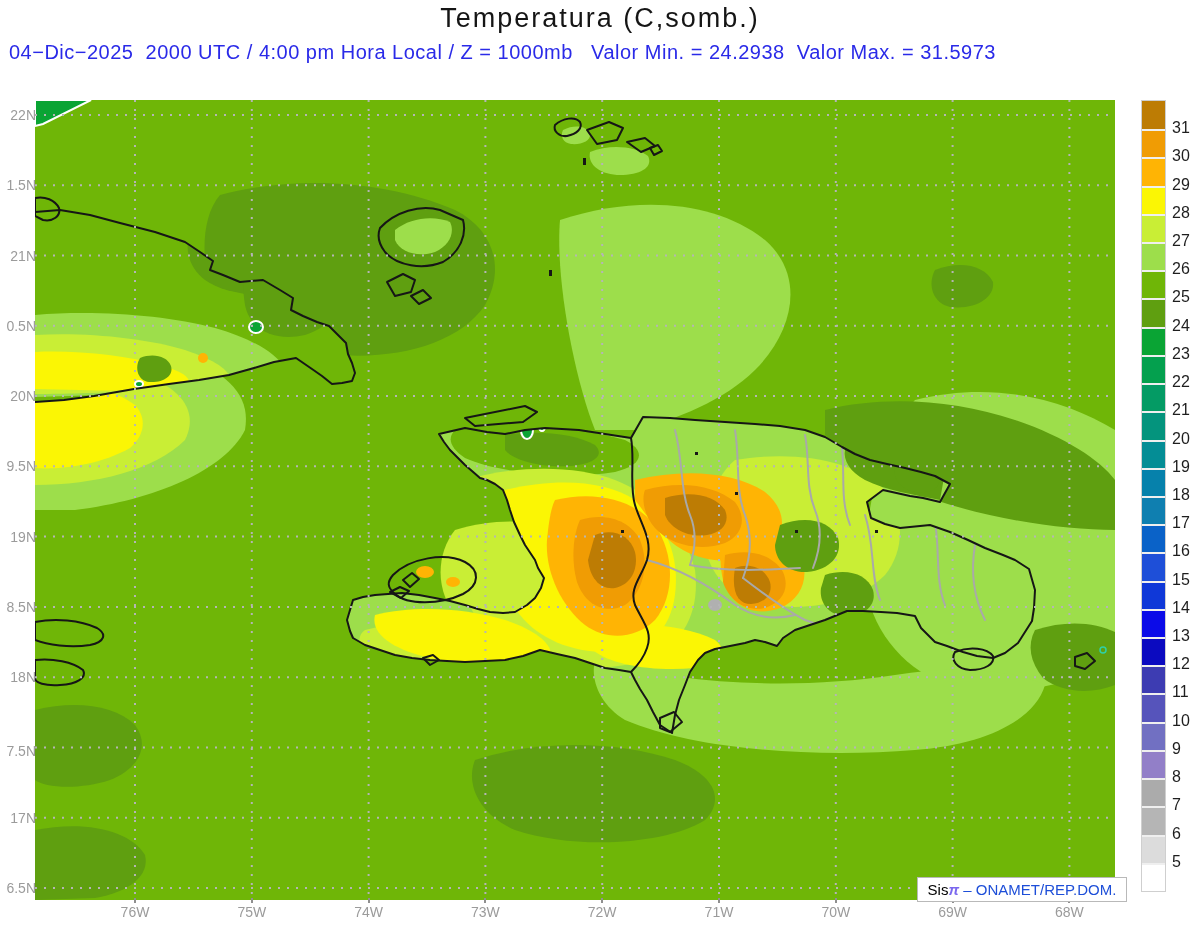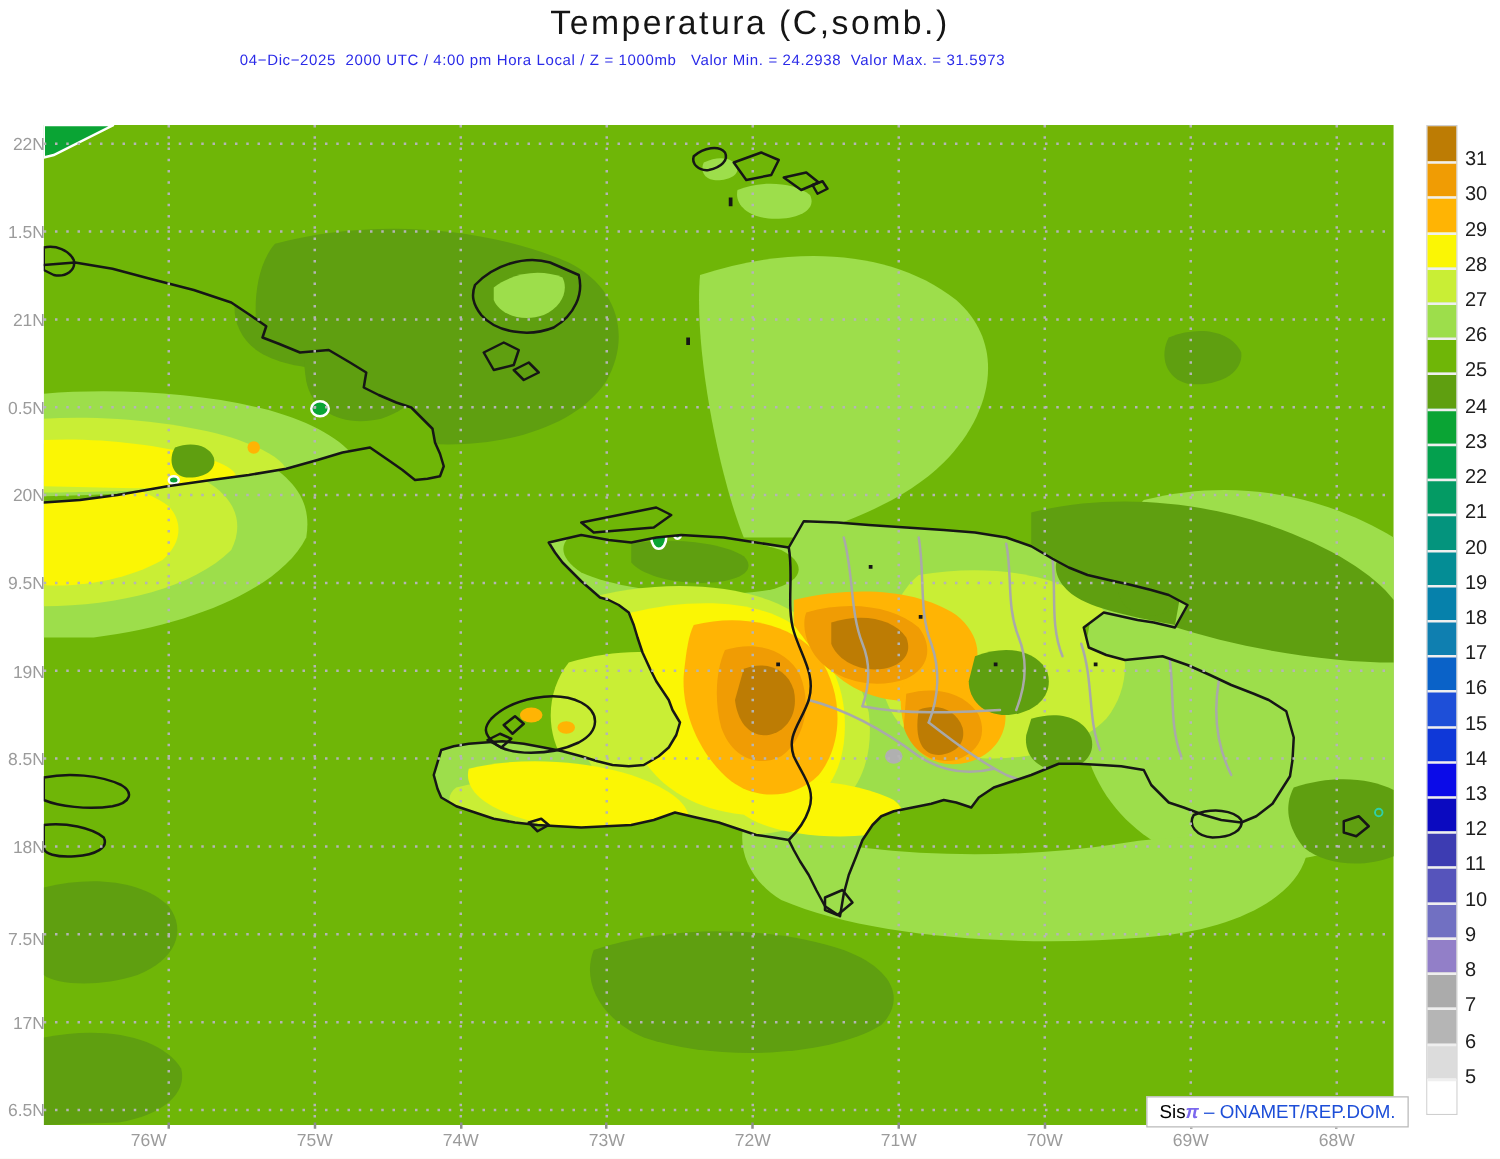--- a/index.html
+++ b/index.html
@@ -1,21 +1,21 @@
 <!DOCTYPE html>
 <html style="--cb0: #bd7c04; --cb1: #f09c04; --cb2: #ffb404; --cb3: #fbf604; --cb4: #c9ee35; --cb5: #9dde4b; --cb6: #6fb607; --cb7: #5f9f10; --cb8: #0aa434; --cb9: #04a04e; --cb10: #049b64; --cb11: #04947d; --cb12: #048d95; --cb13: #0681ab; --cb14: #0f7fb0; --cb15: #0a62c8; --cb16: #1e4fd8; --cb17: #0f38d8; --cb18: #0b0be8; --cb19: #0b0ac0; --cb20: #3d3cb2; --cb21: #5654bb; --cb22: #7170c2; --cb23: #927fc8; --cb24: #ababab; --cb25: #b5b5b5; --cb26: #dcdcdc; --cb27: #ffffff;"><head>
 <meta charset="utf-8">
 <style>
   html,body{margin:0;padding:0;background:#ffffff;}
   .page{position:relative;width:1200px;height:927px;background:#fff;overflow:hidden;
         font-family:Liberation Sans, sans-serif;}
   .title{position:absolute;left:0;top:3px;width:1200px;text-align:center;
          font-size:27px;letter-spacing:2px;color:#151515;}
-  .sub1{position:absolute;left:0;top:41px;width:996px;text-align:center;
-        font-size:12px;letter-spacing:0.5px;color:#2a2ae8;white-space:pre;}
+  .sub1{position:absolute;left:0;top:41px;width:996px;text-align:right;
+        font-size:20px;letter-spacing:0.5px;color:#2a2ae8;white-space:pre;}
   .sub2{position:absolute;left:0;top:65px;width:1200px;text-align:center;
         font-size:15.5px;letter-spacing:0.5px;color:#2e9bff;white-space:pre;}
   .map-wrap{position:absolute;left:35px;top:100px;width:1080px;height:800px;}
   
   .f-do{fill:var(--cb0,#bd7c04);} .f-or{fill:var(--cb1,#f09c04);}
   .f-am{fill:var(--cb2,#ffb404);} .f-ye{fill:var(--cb3,#fbf604);}
   .f-ch{fill:var(--cb4,#c9ee35);} .f-lg{fill:var(--cb5,#9dde4b);}
   .f-bg{fill:var(--cb6,#6fb607);} .f-ol{fill:var(--cb7,#5f9f10);}
   .f-gr{fill:var(--cb8,#0aa434);}
   .coast{fill:none;stroke:#161616;stroke-width:2;stroke-linejoin:round;stroke-linecap:round;}
@@ -218,21 +218,21 @@
       <div class="lat-label" style="top: 388.08px;">20N</div>
       <div class="lat-label" style="top: 458.35px;">9.5N</div>
       <div class="lat-label" style="top: 528.62px;">19N</div>
       <div class="lat-label" style="top: 598.89px;">8.5N</div>
       <div class="lat-label" style="top: 669.16px;">18N</div>
       <div class="lat-label" style="top: 743px;">7.5N</div>
       <div class="lat-label" style="top: 809.7px;">17N</div>
       <div class="lat-label" style="top: 879.97px;">6.5N</div>
     </div>
   <div id="lon-axis">
-      <div class="lon-label" style="left: 96px;">76W</div>
+      <div class="lon-label" style="left: 112px;">76W</div>
       <div class="lon-tick" style="left: 134px;"></div>
       <div class="lon-label" style="left: 228.8px;">75W</div>
       <div class="lon-tick" style="left: 250.8px;"></div>
       <div class="lon-label" style="left: 345.6px;">74W</div>
       <div class="lon-tick" style="left: 367.6px;"></div>
       <div class="lon-label" style="left: 462.4px;">73W</div>
       <div class="lon-tick" style="left: 484.4px;"></div>
       <div class="lon-label" style="left: 579.2px;">72W</div>
       <div class="lon-tick" style="left: 601.2px;"></div>
       <div class="lon-label" style="left: 696px;">71W</div>

